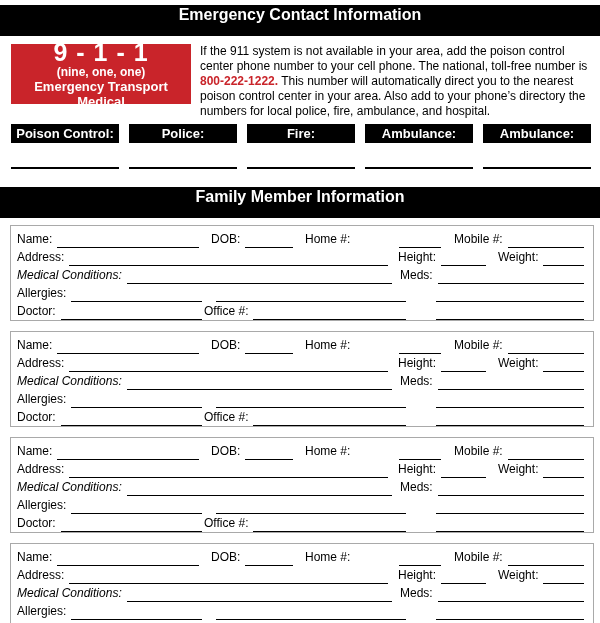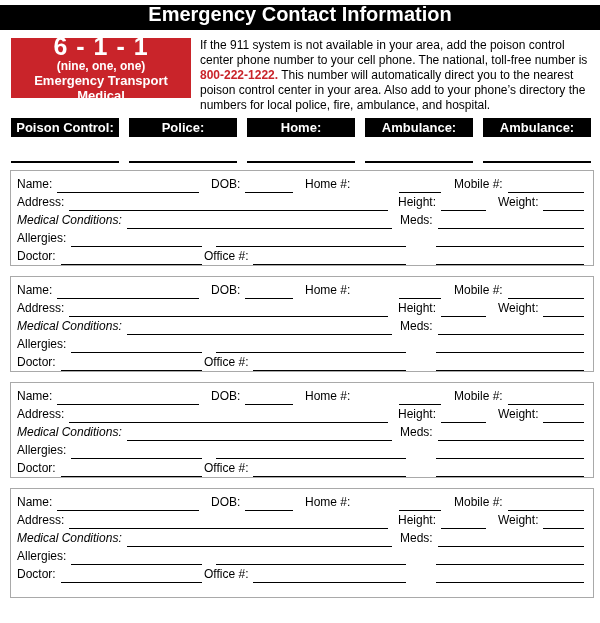--- a/index.html
+++ b/index.html
@@ -1,21 +1,21 @@
 <!DOCTYPE html>
 <html style="--red: #c9242a; --gray: #a9a9a9;"><head>
 <meta charset="utf-8">
 <style>
   :root{ --red:#c9242a; --gray:#a9a9a9; }
   *{box-sizing:border-box;}
   body{margin:0;background:#fff;}
   .page{position:relative;width:600px;height:623px;overflow:hidden;background:#fff;
         color:#000;font-family:"Liberation Sans",sans-serif;}
-  .bar{background:#000;color:#fff;font-weight:bold;font-size:20px;text-align:center;
-       height:25px;line-height:19px;}
+  .bar{background:#000;color:#fff;font-weight:bold;font-size:16px;text-align:center;
+       height:31px;line-height:19px;}
   .bar.top{margin-top:5px;}
   .bar.family{margin-top:18px;}
 
   .intro{display:flex;margin:8px 8px 0 11px;}
   .badge{flex:0 0 180px;height:60px;background:var(--red);color:#fff;text-align:center;
          display:flex;flex-direction:column;justify-content:center;}
   .badge .num{font-size:25px;font-weight:bold;line-height:25px;letter-spacing:1px;}
   .badge .phonetic{font-size:12px;font-weight:bold;line-height:14px;}
   .badge .caption{font-size:13px;font-weight:bold;line-height:15px;}
   .intro p{flex:1;margin:0 0 0 9px;font-size:12px;line-height:15px;min-height:75px;}
@@ -52,50 +52,51 @@
 </style>
 </head>
 <body>
 
 <div class="page">
 
   <div class="bar top">Emergency Contact Information</div>
 
   <div class="intro">
     <div class="badge">
-      <div class="num">6 - 1 - 1</div>
+      <div class="num">9 - 1 - 1</div>
       <div class="phonetic">(nine, one, one)</div>
       <div class="caption">Emergency Transport Medical</div>
     </div>
     <p><span>If the 911 system is not available in your area, add the poison control center phone number to your cell phone. The national, toll-free number is </span><span class="red-num">800-222-1222.</span><span> This number will automatically direct you to the nearest poison control center in your area. Also add to your phone’s directory the numbers for local police, fire, ambulance, and hospital.</span></p>
   </div>
 
   <div class="contact-row" id="contact-boxes">
   <div class="contact-box">Poison Control:</div>
 
   <div class="contact-box">Police:</div>
 
-  <div class="contact-box">Home:</div>
+  <div class="contact-box">Fire:</div>
 
   <div class="contact-box">Ambulance:</div>
 
   <div class="contact-box">Ambulance:</div>
 </div>
   <div class="contact-lines" id="contact-lines">
   <div class="contact-line"></div>
 
   <div class="contact-line"></div>
 
   <div class="contact-line"></div>
 
   <div class="contact-line"></div>
 
   <div class="contact-line"></div>
 </div>
 
+  <div class="bar family">Family Member Information</div>
 
   <div id="members">
   <div class="member">
     <div class="m-row">
       <span class="grp g-name">
         <span class="lbl">Name:</span>
         <span class="fl"></span>
       </span>
       <span class="grp g-dob">
         <span class="lbl">DOB:</span>

